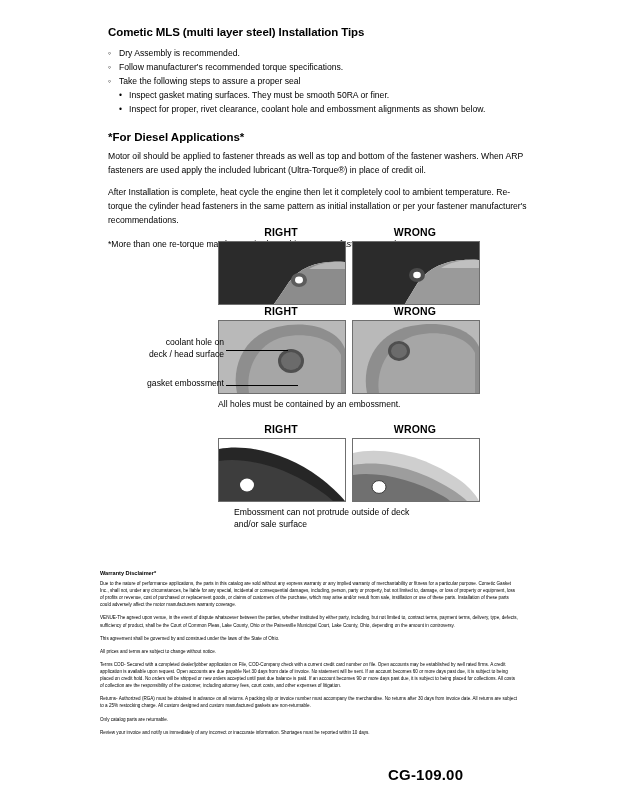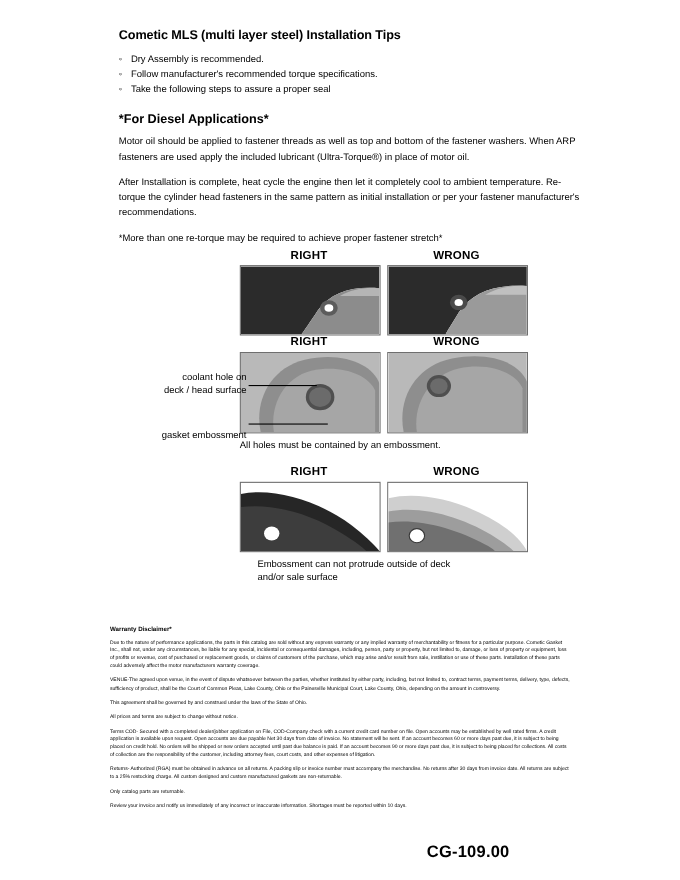--- a/index.html
+++ b/index.html
@@ -136,21 +136,21 @@
     width: 132px;
     text-align: right;
   }
   .callout-line {
     font-size: 8.6px;
     line-height: 1.42;
   }
   .callout-2 {
     position: absolute;
     left: 92px;
-    top: 390px;
+    top: 378px;
     width: 132px;
     text-align: right;
     font-size: 8.6px;
   }
   .leader {
     position: absolute;
     background: #000;
     height: 1px;
   }
 
@@ -187,23 +187,27 @@
 <div class="page">
 
   <div class="content">
     <h1 class="title">Cometic MLS (multi layer steel) Installation Tips</h1>
 
     <ul class="bullets">
       <li>Dry Assembly is recommended.</li>
       <li>Follow manufacturer's recommended torque specifications.</li>
       <li>Take the following steps to assure a proper seal</li>
     </ul>
+    <ul class="sub">
+      <li>Inspect gasket mating surfaces.  They must be smooth 50RA or finer.</li>
+      <li>Inspect for proper, rivet clearance, coolant hole and embossment alignments as shown below.</li>
+    </ul>
 
     <h2 class="subtitle">*For Diesel Applications*</h2>
-    <p class="para">Motor oil should be applied to fastener threads as well as top and bottom of the fastener washers. When ARP fasteners are used apply the included lubricant (Ultra-Torque®) in place of motor oil.</p>
+    <p class="para">Motor oil should be applied to fastener threads as well as top and bottom of the fastener washers. When ARP fasteners are used apply the included lubricant (Ultra-Torque®) in place of credit oil.</p>
     <p class="para">After Installation is complete, heat cycle the engine then let it completely cool to ambient temperature. Re-torque the cylinder head fasteners in the same pattern as initial installation or per your fastener manufacturer's recommendations.</p>
     <p class="note">*More than one re-torque may be required to achieve proper fastener stretch*</p>
   </div>
 
   <div class="figures">
 
     <div class="fig-row">
       <div class="fig-col">
         <div class="fig-label">RIGHT</div>
         <div class="fig-box">

